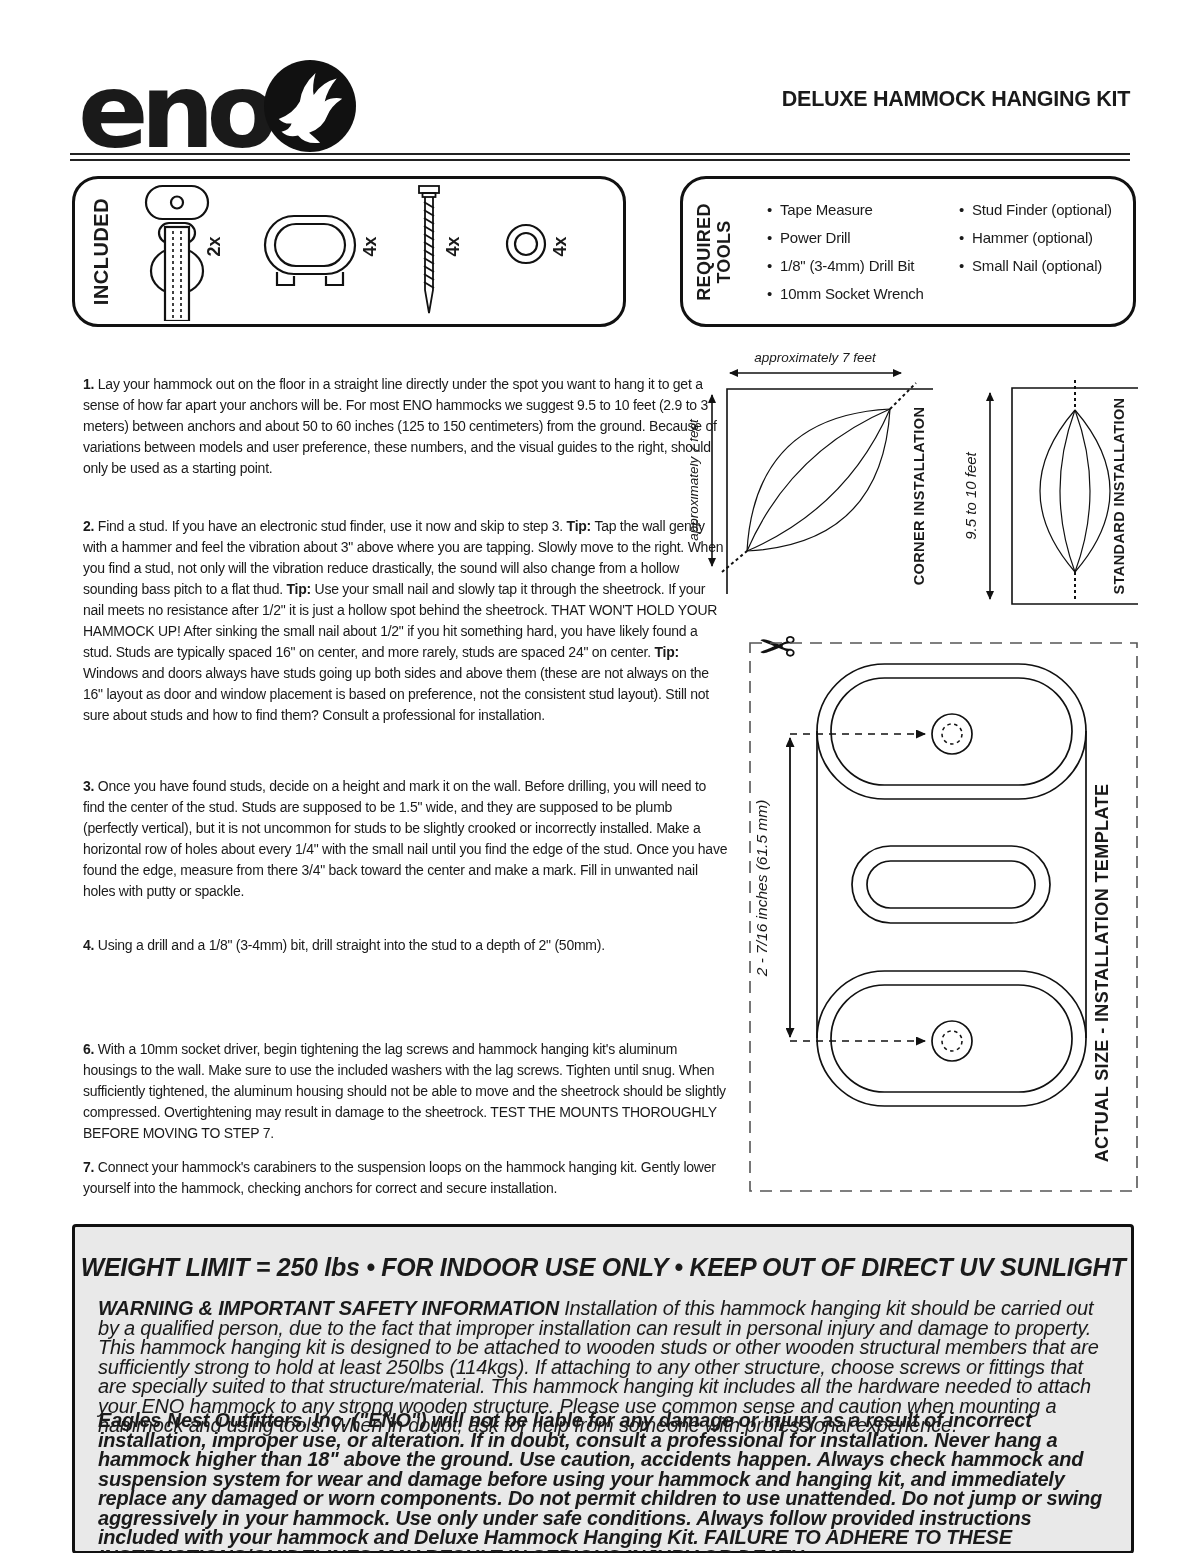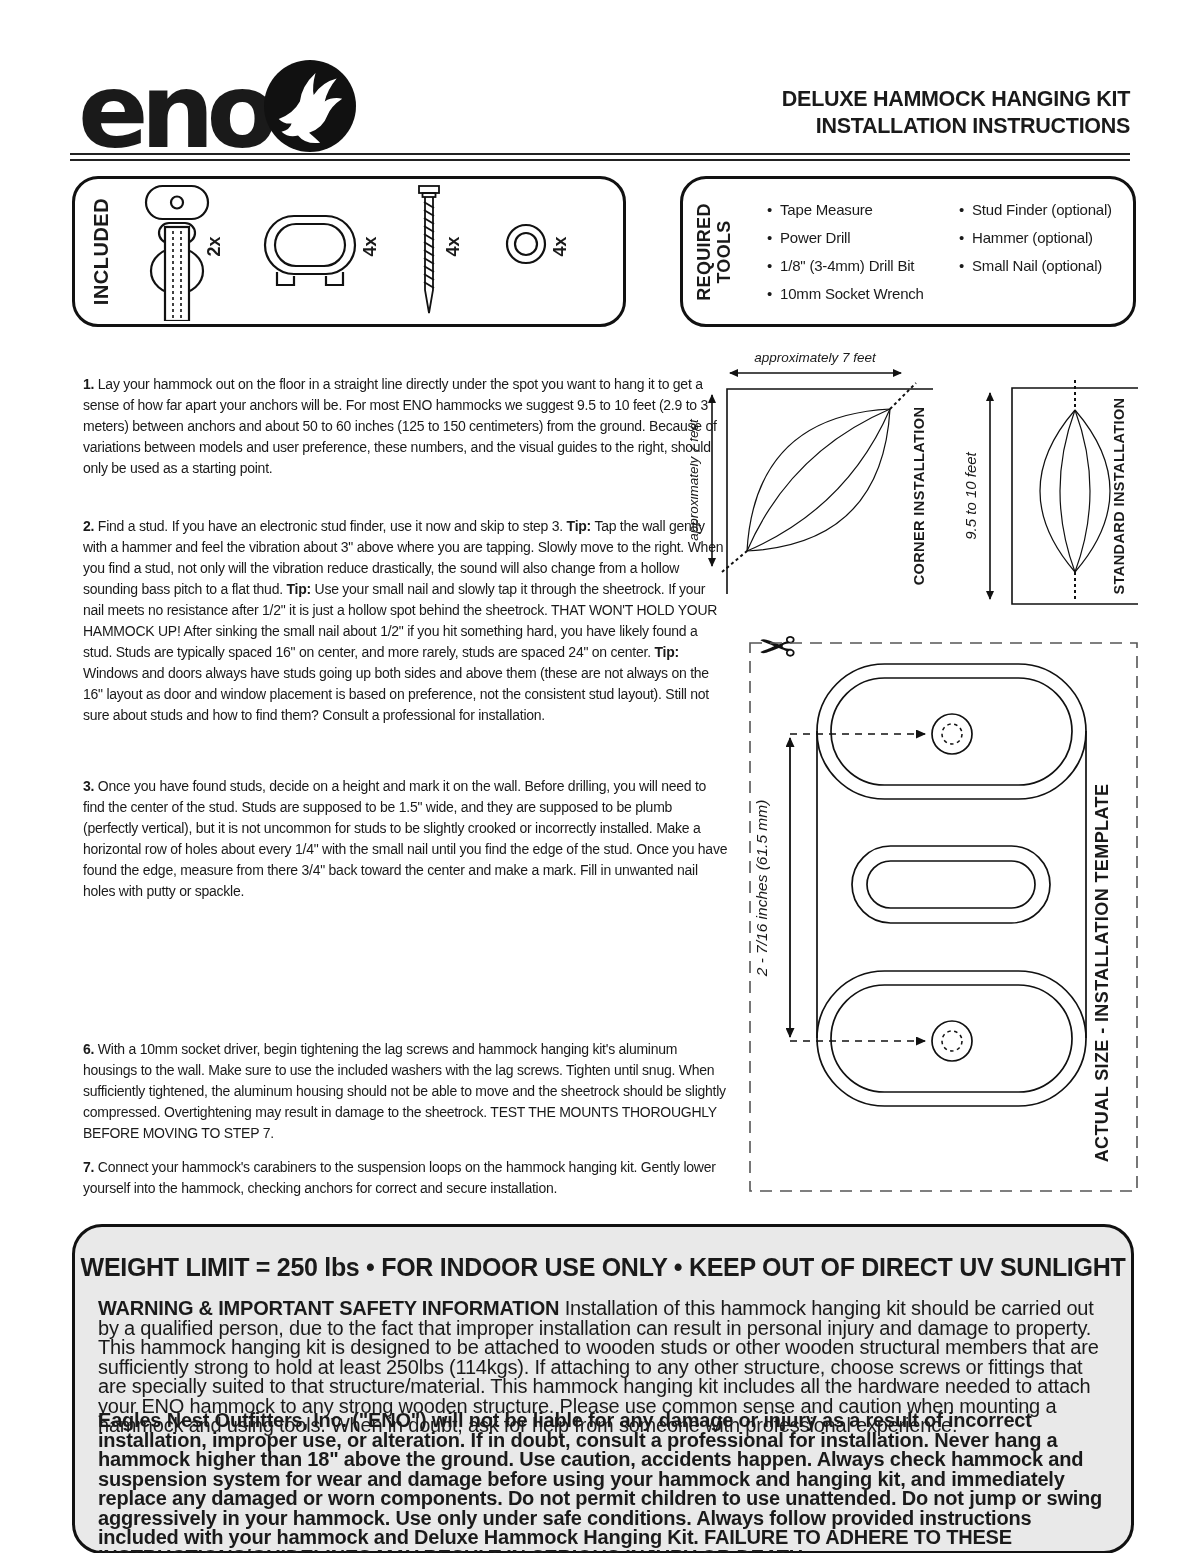--- a/index.html
+++ b/index.html
@@ -22,41 +22,40 @@
   .qty{font-weight:bold;font-size:18px;}
   .tool{font-size:15px;letter-spacing:-0.2px;height:28px;display:flex;align-items:center;white-space:nowrap;}
   .blt{font-size:15px;margin-right:8px;}
   
   .step{font-size:14px;line-height:21px;letter-spacing:-0.25px;margin:13px;}
   
   text{font-family:"Liberation Sans",sans-serif;fill:#1a1a1a;}
   .svg-italic{font-style:italic;font-size:13.5px;}
   .svg-title{font-weight:bold;font-size:14.5px;letter-spacing:0.4px;}
   
-  .warnbox{background:#e9e9e9;border:3px solid #111;border-radius:30px;}
+  .warnbox{background:#e9e9e9;border:3px solid #111;border-radius:4px;font-style:italic;}
   .warn-head{font-weight:bold;font-size:25px;letter-spacing:-0.3px;text-align:center;white-space:nowrap;}
   .warn-p{font-size:20px;line-height:19.5px;letter-spacing:-0.2px;margin:0;}
   .scissors{font-size:46px;transform:scaleX(-1);display:block;color:#111;font-family:"DejaVu Sans",sans-serif;}
 </style>
 </head>
 <body>
 
 <div class="abs" style="left:0;top:16px;width:1200px;height:1553px;">
 
   <div class="abs logo-row" style="left:78px;top:42px;height:94px;">
     <span class="logo-text">eno</span>
     <span class="logo-circle">
       <svg width="92" height="92" viewBox="0 0 100 100">
         <path d="M16 64 Q32 58 39 45 Q41 28 56 14 Q52 29 54 38 Q63 24 79 20 Q69 32 66 45 Q74 40 85 42 Q73 50 69 60 Q64 74 49 79 Q55 84 61 90 Q45 92 37 82 Q27 85 19 78 Q28 76 30 69 Q22 70 16 64 Z" fill="#ffffff"></path>
       </svg>
     </span>
   </div>
   <div class="abs hdr-title" style="right:70px;top:70px;">
     <div>DELUXE HAMMOCK HANGING KIT</div>
-    <div>INSTALLATION INSTRUCTIONS</div>
   </div>
   <div class="abs rule" style="left:70px;top:137px;width:1060px;"></div>
   <div class="abs rule" style="left:70px;top:143px;width:1060px;"></div>
 
   <div class="abs kitbox" style="left:72px;top:160px;width:548px;height:145px;">
     <div class="abs vwrap" style="left:6px;top:0;width:42px;height:145px;">
       <span class="vlab boxlab">INCLUDED</span>
     </div>
 
     <svg class="abs" style="left:66px;top:4px;" width="72" height="138" viewBox="0 0 72 138">
@@ -158,20 +157,21 @@
       <div class="tool">
           <span class="blt">•</span>
           <span>Small Nail (optional)</span>
         </div>
     </div>
   </div>
 
   <p class="step abs" style="left:70px;top:345px;width:645px;"><span class="b">1.</span><span> Lay your hammock out on the floor in a straight line directly under the spot you want to hang it to get a sense of how far apart your anchors will be. For most ENO hammocks we suggest 9.5 to 10 feet (2.9 to 3 meters) between anchors and about 50 to 60 inches (125 to 150 centimeters) from the ground. Because of variations between models and user preference, these numbers, and the visual guides to the right, should only be used as a starting point.</span></p>
   <p class="step abs" style="left:70px;top:487px;width:645px;"><span class="b">2.</span><span> Find a stud. </span><span class="i">If you have an electronic stud finder, use it now and skip to step 3.</span><span> </span><span class="b">Tip:</span><span> Tap the wall gently with a hammer and feel the vibration about 3" above where you are tapping. Slowly move to the right. When you find a stud, not only will the vibration reduce drastically, the sound will also change from a hollow sounding bass pitch to a flat thud. </span><span class="b">Tip:</span><span> Use your small nail and slowly tap it through the sheetrock. If your nail meets no resistance after 1/2" it is just a hollow spot behind the sheetrock. THAT WON'T HOLD YOUR HAMMOCK UP! After sinking the small nail about 1/2" if you hit something hard, you have likely found a stud. Studs are typically spaced 16" on center, and more rarely, studs are spaced 24" on center. </span><span class="b">Tip:</span><span> Windows and doors always have studs going up both sides and above them (these are not always on the 16" layout as door and window placement is based on preference, not the consistent stud layout). Still not sure about studs and how to find them? Consult a professional for installation.</span></p>
   <p class="step abs" style="left:70px;top:747px;width:645px;"><span class="b">3.</span><span> Once you have found studs, decide on a height and mark it on the wall. Before drilling, you will need to find the center of the stud. Studs are supposed to be 1.5" wide, and they are supposed to be plumb (perfectly vertical), but it is not uncommon for studs to be slightly crooked or incorrectly installed. Make a horizontal row of holes about every 1/4" with the small nail until you find the edge of the stud. Once you have found the edge, measure from there 3/4" back toward the center and make a mark. Fill in unwanted nail holes with putty or spackle.</span></p>
+  <p class="step abs" style="left:70px;top:906px;width:660px;"><span class="b">4.</span><span> Using a drill and a 1/8" (3-4mm) bit, drill straight into the stud to a depth of 2" (50mm).</span></p>
   <p class="step abs" style="left:70px;top:1010px;width:645px;"><span class="b">6.</span><span> With a 10mm socket driver, begin tightening the lag screws and hammock hanging kit's aluminum housings to the wall. Make sure to use the included washers with the lag screws. Tighten until snug. When sufficiently tightened, the aluminum housing should not be able to move and the sheetrock should be slightly compressed. Overtightening may result in damage to the sheetrock. TEST THE MOUNTS THOROUGHLY BEFORE MOVING TO STEP 7.</span></p>
   <p class="step abs" style="left:70px;top:1128px;width:660px;"><span class="b">7.</span><span> Connect your hammock's carabiners to the suspension loops on the hammock hanging kit. Gently lower yourself into the hammock, checking anchors for correct and secure installation.</span></p>
 
   <svg class="abs" style="left:690px;top:330px;" width="450" height="272" viewBox="0 0 450 272">
     <defs>
       <marker id="arrE" markerWidth="10" markerHeight="8" refX="8" refY="4" orient="auto" markerUnits="userSpaceOnUse">
           <path d="M0,0 L9,4 L0,8 Z" fill="#111"></path>
         </marker>
       <marker id="arrS" markerWidth="10" markerHeight="8" refX="8" refY="4" orient="auto-start-reverse" markerUnits="userSpaceOnUse">
           <path d="M0,0 L9,4 L0,8 Z" fill="#111"></path>

